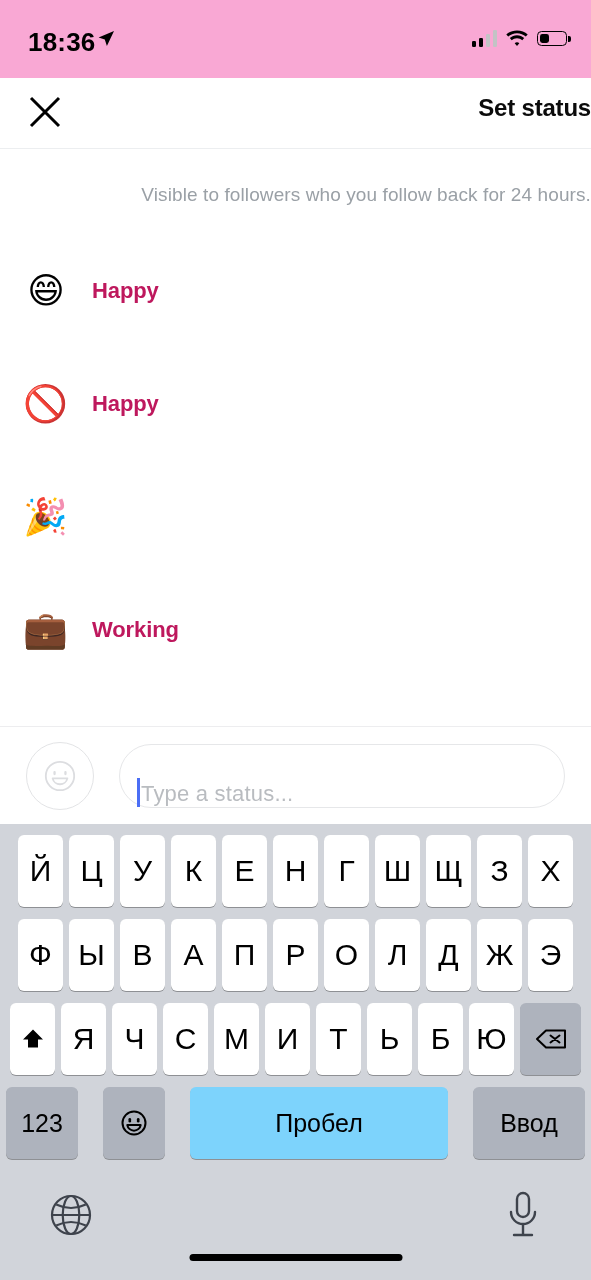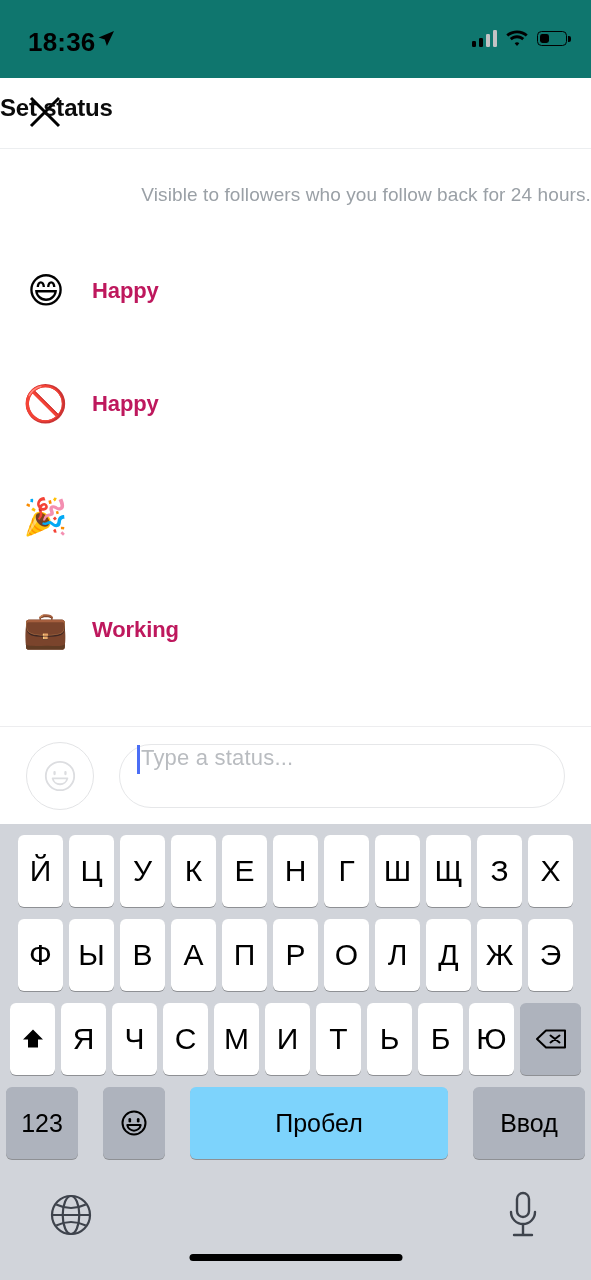--- a/index.html
+++ b/index.html
@@ -22,21 +22,21 @@
     background: #ffffff;
     display: flex;
     flex-direction: column;
   }
 
   
   .statusbar {
     height: 78px;
     flex: 0 0 78px;
     position: relative;
-    background: #0f766e;
+    background: #f9a8d4;
   }
   .sb-time {
     position: absolute;
     left: 28px;
     top: 27px;
     font-size: 26px;
     font-weight: bold;
     color: #000;
     letter-spacing: 0.2px;
   }
@@ -112,21 +112,21 @@
     left: 27px;
     top: 16px;
     width: 36px;
     height: 36px;
     cursor: pointer;
   }
   .nav-title {
     position: absolute;
     left: 0; right: 0;
     top: 16px;
-    text-align: left;
+    text-align: right;
     font-size: 24px;
     font-weight: bold;
     color: #0b0b0b;
     letter-spacing: -0.2px;
   }
 
   
   .subtitle {
     margin: 0;
     padding: 35px 0 0 0;
@@ -186,21 +186,21 @@
     cursor: pointer;
     box-sizing: border-box;
   }
   .status-field {
     margin-left: 25px;
     flex: 1 1 auto;
     height: 64px;
     border: 1.6px solid #e6e7e9;
     border-radius: 32px;
     display: flex;
-    align-items: flex-start;
+    align-items: flex-end;
     padding-left: 17px;
     box-sizing: border-box;
     cursor: text;
     background: #fff;
   }
   .caret {
     width: 3px;
     height: 29px;
     background: #4b6ef5;
     flex: 0 0 3px;

